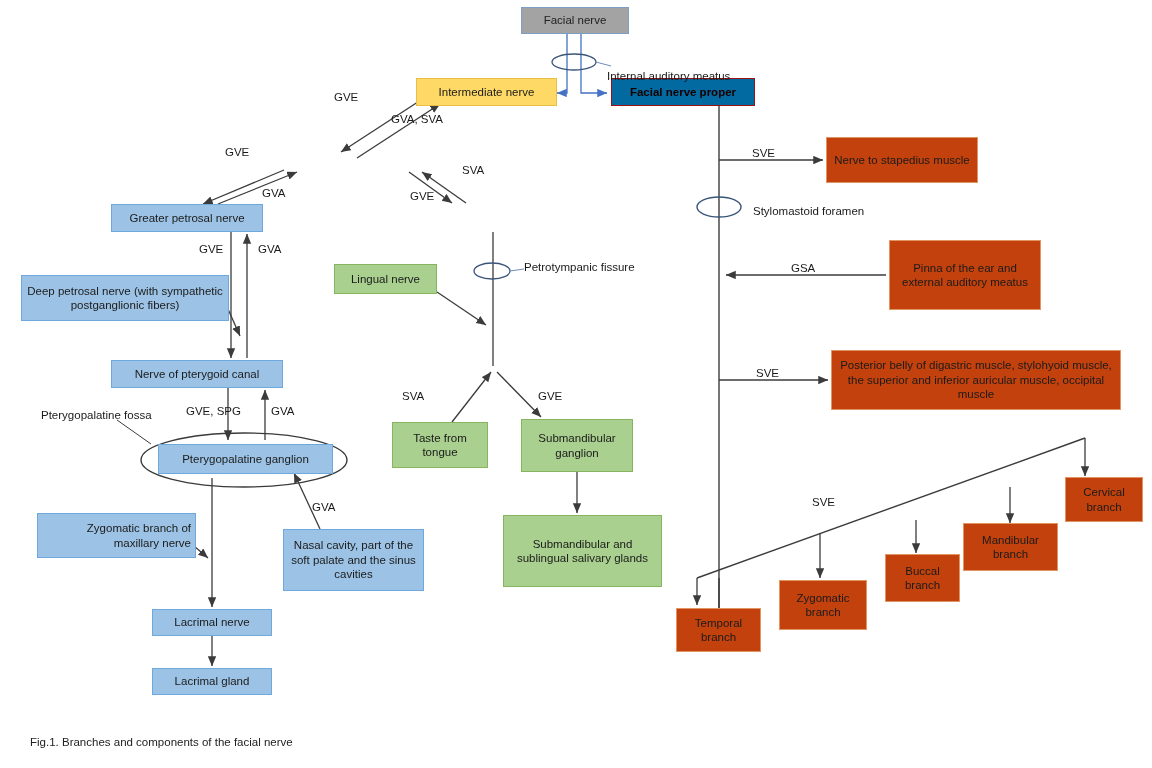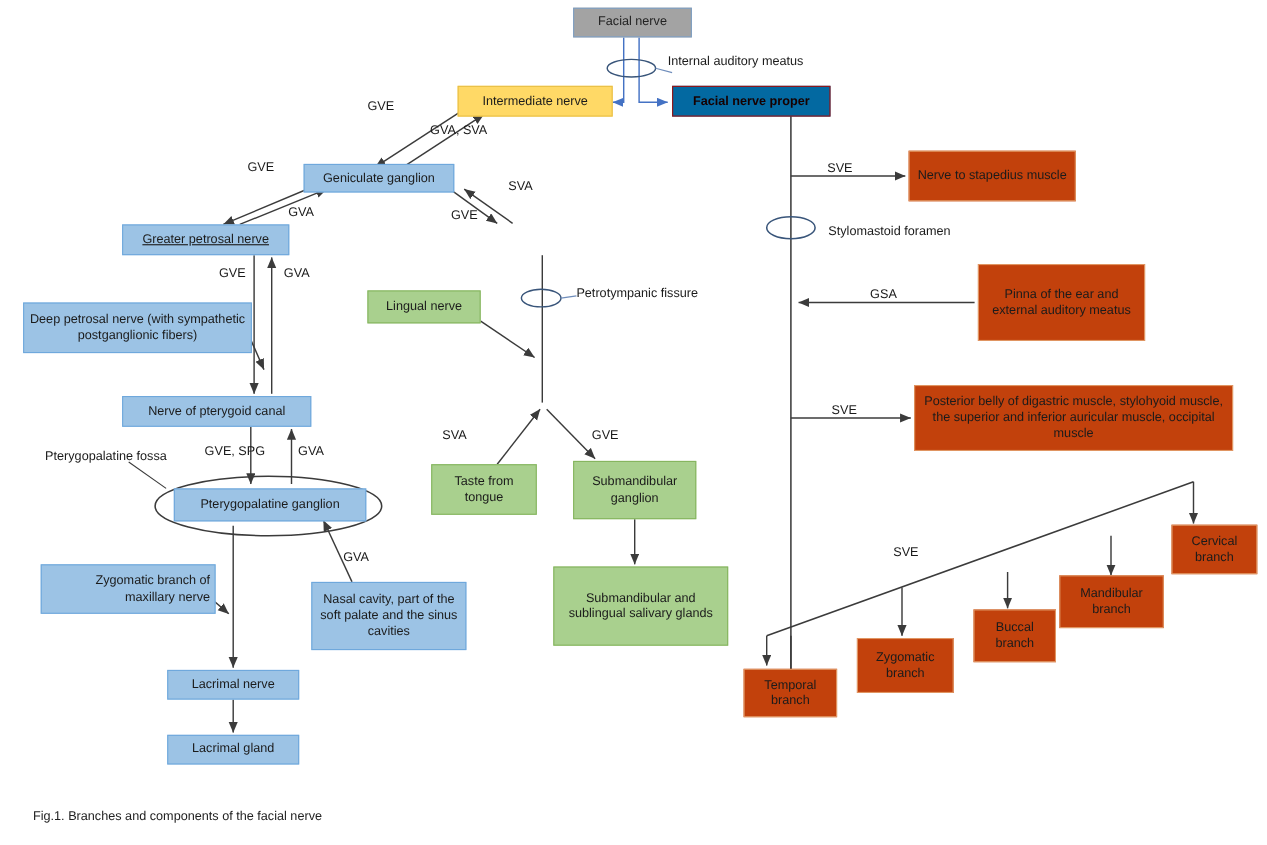--- a/index.html
+++ b/index.html
@@ -143,25 +143,22 @@
   </div>
 
   <div class="node n-yellow" style="left:416px;top:78px;width:141px;height:28px;">
     <span>Intermediate nerve</span>
   </div>
 
   <div class="node n-red" style="left:611px;top:78px;width:144px;height:28px;">
     <span>Facial nerve proper</span>
   </div>
 
-  <div class="node n-blue" style="left:276px;top:149px;width:137px;height:26px;">
-    <span>Geniculate ganglion</span>
-  </div>
-
-  <div class="node n-blue" style="left:111px;top:204px;width:152px;height:28px;text-decoration:underline;">
+
+  <div class="node n-blue" style="left:111px;top:204px;width:152px;height:28px;">
     <span>Greater petrosal nerve</span>
   </div>
 
   <div class="node n-blue" style="left:21px;top:275px;width:208px;height:46px;">
     <span>Deep petrosal nerve (with sympathetic postganglionic fibers)</span>
   </div>
 
   <div class="node n-blue" style="left:111px;top:360px;width:172px;height:28px;">
     <span>Nerve of pterygoid canal</span>
   </div>
@@ -228,21 +225,21 @@
   </div>
 
   <div class="node n-orange" style="left:963px;top:523px;width:95px;height:48px;">
     <span>Mandibular branch</span>
   </div>
 
   <div class="node n-orange" style="left:1065px;top:477px;width:78px;height:45px;">
     <span>Cervical branch</span>
   </div>
 
-  <div class="lbl" style="left:607px;top:50px;">
+  <div class="lbl" style="left:607px;top:70px;">
     <span>Internal auditory meatus</span>
   </div>
 
   <div class="lbl" style="left:753px;top:205px;">
     <span>Stylomastoid foramen</span>
   </div>
 
   <div class="lbl" style="left:524px;top:261px;">
     <span>Petrotympanic fissure</span>
   </div>

